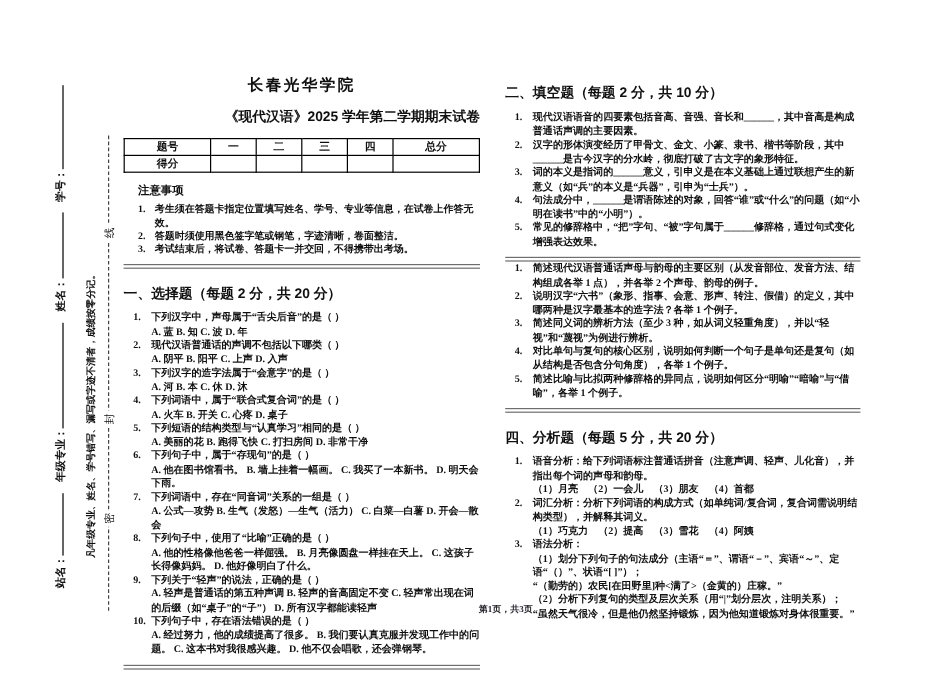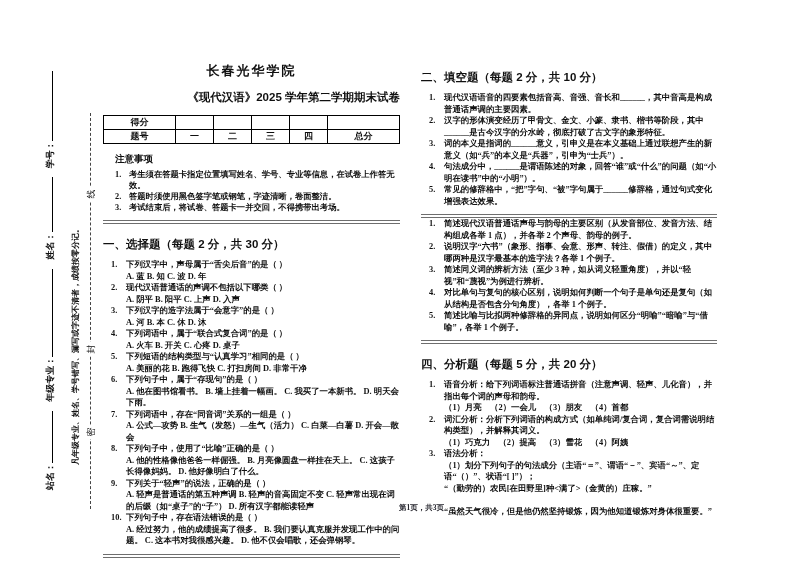--- a/index.html
+++ b/index.html
@@ -82,55 +82,55 @@
   <span class="seal-char seal-bot">密</span>
 </div>
 
 <div class="col-left">
   <div class="school">长春光华学院</div>
   <div class="exam-title">《现代汉语》2025 学年第二学期期末试卷</div>
 
   <table class="score">
     <tbody>
         <tr>
-      <td>得分</td>
-      <td></td>
-      <td></td>
-      <td></td>
-      <td></td>
-      <td></td>
-    </tr>
-    <tr>
       <td>题号</td>
       <td>一</td>
       <td>二</td>
       <td>三</td>
       <td>四</td>
       <td>总分</td>
+    </tr>
+    <tr>
+      <td>得分</td>
+      <td></td>
+      <td></td>
+      <td></td>
+      <td></td>
+      <td></td>
     </tr>
   </tbody>
     </table>
 
   <div class="notes-title">注意事项</div>
   <div class="note">
     <span class="n">1.</span>
     <span class="t">考生须在答题卡指定位置填写姓名、学号、专业等信息，在试卷上作答无效。</span>
   </div>
   <div class="note">
     <span class="n">2.</span>
     <span class="t">答题时须使用黑色签字笔或钢笔，字迹清晰，卷面整洁。</span>
   </div>
   <div class="note">
     <span class="n">3.</span>
     <span class="t">考试结束后，将试卷、答题卡一并交回，不得携带出考场。</span>
   </div>
 
   <div class="sep"></div>
 
-  <div class="section-title">一、选择题（每题 2 分，共 30 分）</div>
+  <div class="section-title">一、选择题（每题 2 分，共 20 分）</div>
 
   <div class="q">
       <span class="num">1.</span>
       <span class="body"><span class="stem">下列汉字中，声母属于“舌尖后音”的是（ ）</span><br><span class="opts">A. 蓝  B. 知  C. 波  D. 年</span></span>
     </div>
   <div class="q">
       <span class="num">2.</span>
       <span class="body"><span class="stem">现代汉语普通话的声调不包括以下哪类（ ）</span><br><span class="opts">A. 阴平  B. 阳平  C. 上声  D. 入声</span></span>
     </div>
   <div class="q">
@@ -228,19 +228,19 @@
   <div class="q">
       <span class="num">2.</span>
       <span class="body"><span class="stem">词汇分析：分析下列词语的构成方式（如单纯词/复合词，复合词需说明结构类型），并解释其词义。</span><br><span class="sub">（1）巧克力　（2）提高　（3）雪花　（4）阿姨</span></span>
     </div>
   <div class="q">
       <span class="num">3.</span>
       <span class="body">
       <span class="stem">语法分析：</span><br>
       <span class="sub">（1）划分下列句子的句法成分（主语“＝”、谓语“－”、宾语“～”、定语“（）”、状语“[ ]”）；</span><br>
       <span class="sub">“（勤劳的）农民[在田野里]种&lt;满了&gt;（金黄的）庄稼。”</span><br>
-      <br>
+      <span class="sub">（2）分析下列复句的类型及层次关系（用“|”划分层次，注明关系）；</span><br>
       <span class="sub">“虽然天气很冷，但是他仍然坚持锻炼，因为他知道锻炼对身体很重要。”</span>
   </span>
     </div>
 </div>
 
 <div class="footer">第1页，共3页</div>
 
 </body></html>

